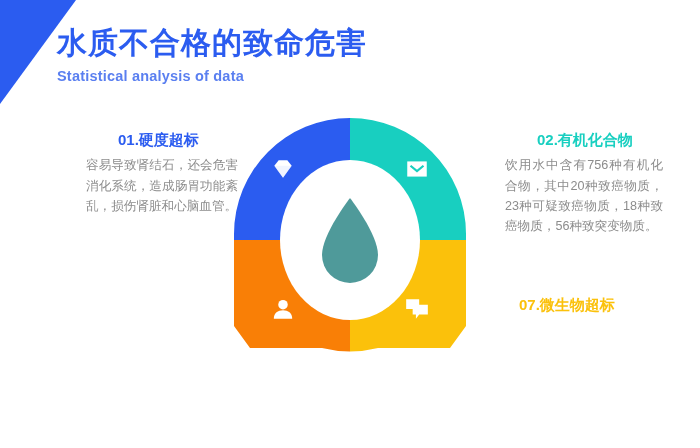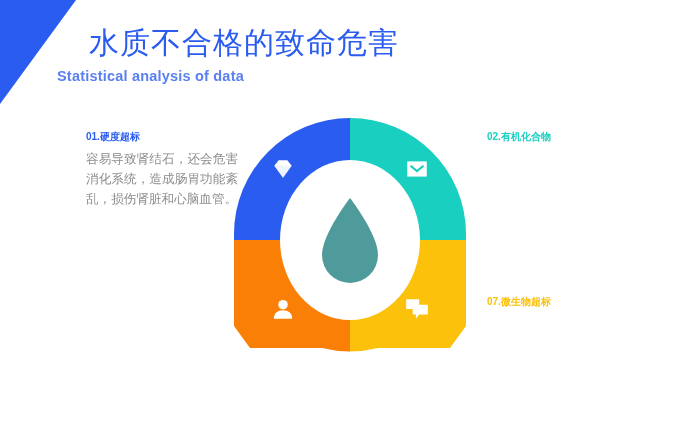--- a/index.html
+++ b/index.html
@@ -32,26 +32,25 @@
 
   
   .header {
     position: absolute;
     left: 57px;
     top: 24px;
     width: 420px;
   }
   .title-main {
     font-size: 30px;
-    font-weight: normal;
+    font-weight: bold;
     color: #2b5cf0;
     letter-spacing: 1px;
     line-height: 1.25;
     white-space: nowrap;
-    margin-left: 32px;
   }
   .title-sub {
     margin-top: 6px;
     font-size: 14.5px;
     font-weight: bold;
     color: #5a7ff0;
     letter-spacing: 0.2px;
     white-space: nowrap;
   }
 
@@ -80,35 +79,36 @@
   .icon-bl { left: 42px;  top: 184px; }
   .icon-br { left: 176px; top: 184px; }
   .quad-icon svg { display: block; width: 100%; height: 100%; }
 
   
   .card {
     position: absolute;
     width: 152px;
   }
   .card-head {
-    font-size: 10px;
+    font-size: 15px;
     font-weight: bold;
     line-height: 1.35;
     margin-bottom: 5px;
     white-space: nowrap;
+    margin-left: 32px;
   }
   .card-body {
     font-size: 12.6px;
     line-height: 1.62;
     color: #8c8c8c;
     text-align: justify;
   }
 
   .card-01 { left: 86px;  top: 130px; }
-  .card-02 { left: 487px; top: 130px; width: 158px; }
+  .card-02 { left: 505px; top: 130px; width: 158px; }
   .card-03 { left: 86px;  top: 295px; width: 158px; }
   .card-04 { left: 487px; top: 295px; width: 158px; }
 
   .c-blue   { color: #2b5cf0; }
   .c-teal   { color: #18cfc0; }
   .c-orange { color: #f97f06; }
   .c-yellow { color: #fbc10b; }
 </style>
 </head>
 <body>
@@ -184,20 +184,21 @@
     </span>
   </div>
 
   <div class="card card-01">
     <div class="card-head c-blue">01.硬度超标</div>
     <div class="card-body">容易导致肾结石，还会危害消化系统，造成肠胃功能紊乱，损伤肾脏和心脑血管。</div>
   </div>
 
   <div class="card card-02">
     <div class="card-head c-teal">02.有机化合物</div>
+    <div class="card-body">饮用水中含有756种有机化合物，其中20种致癌物质，23种可疑致癌物质，18种致癌物质，56种致突变物质。</div>
   </div>
 
 
   <div class="card card-04">
     <div class="card-head c-yellow">07.微生物超标</div>
   </div>
 
 </div>
 
 </body></html>

